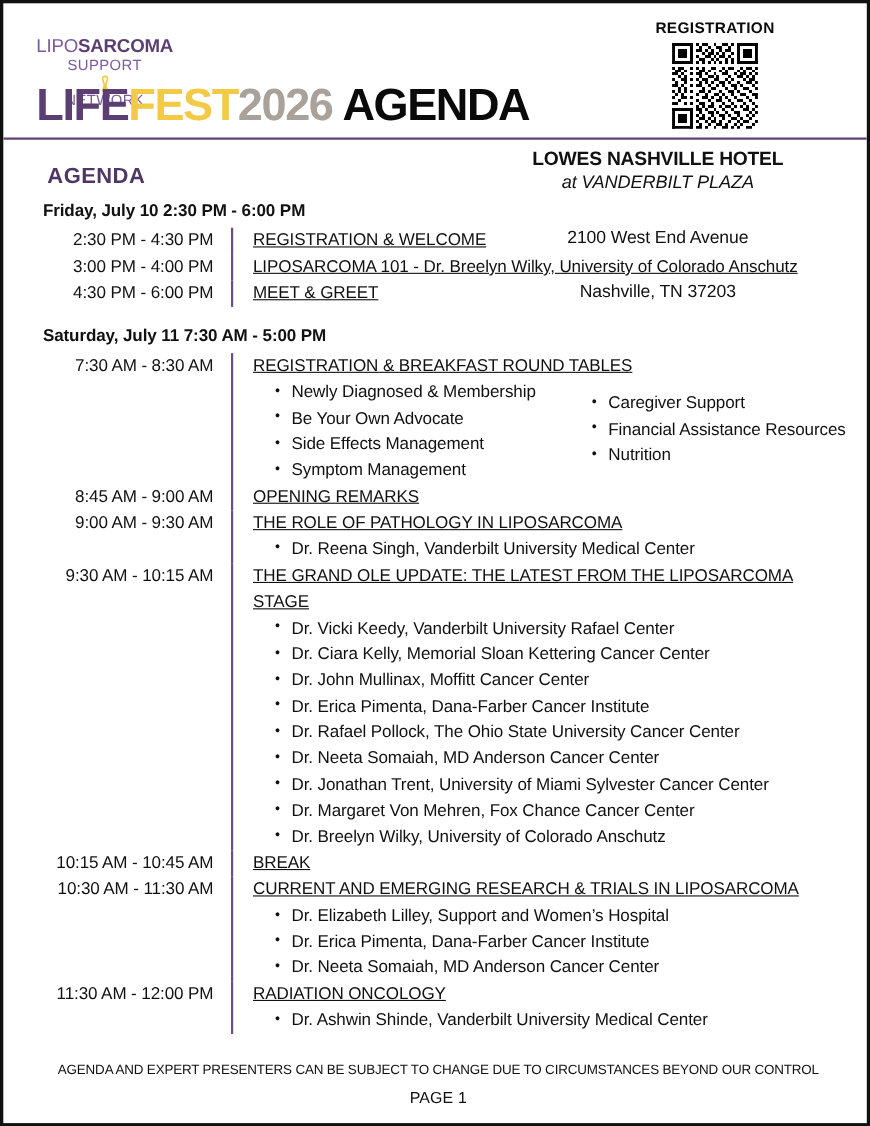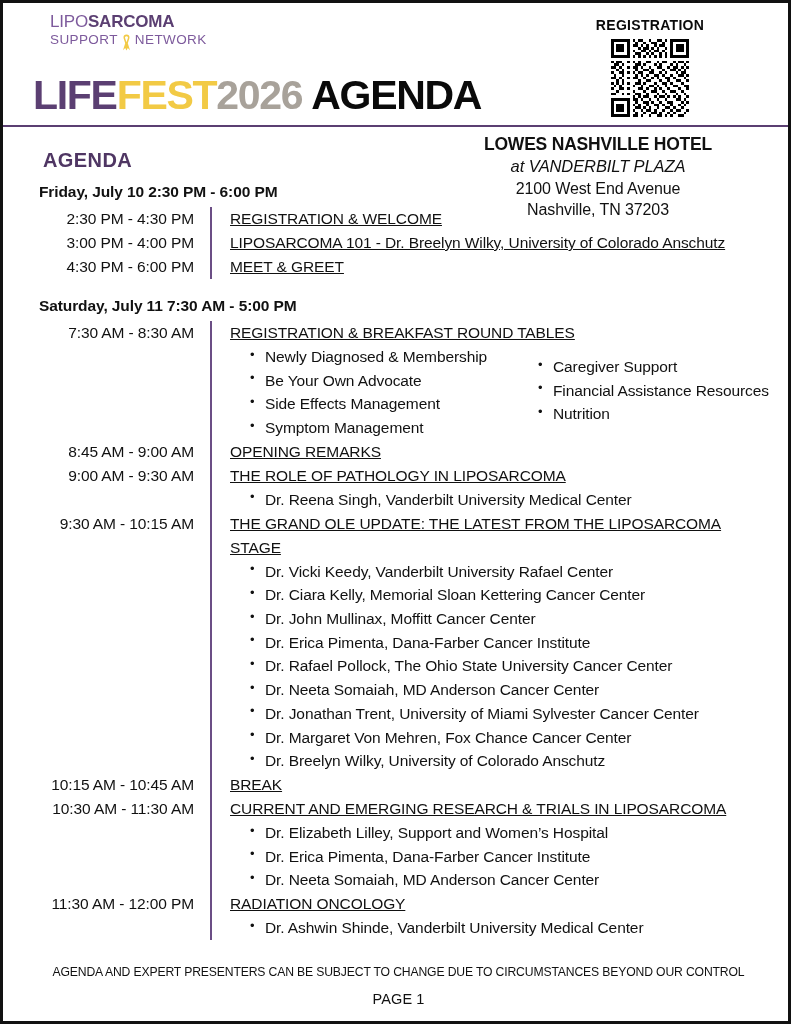--- a/index.html
+++ b/index.html
@@ -24,41 +24,42 @@
   
   .header {
     position: relative;
     height: 124px;
     box-sizing: border-box;
     border-bottom: 2px solid #5b3f72;
   }
   .logo-block {
     position: absolute;
     left: 30px;
-    top: 10px;
+    top: 30px;
     line-height: 1;
-    margin-left: 17px;
   }
   .logo-line1 {
     font-size: 17px;
     letter-spacing: -0.2px;
     color: #7d5a9c;
     white-space: nowrap;
   }
   .logo-line1 .bold {
     font-weight: bold;
     color: #5b3f72;
   }
   .logo-line2 {
     font-size: 13.5px;
     letter-spacing: 0.4px;
     color: #7d5a9c;
     margin-top: 3px;
     display: flex;
+    align-items: center;
     white-space: nowrap;
+    flex-direction: column;
   }
   .ribbon-icon {
     display: inline-block;
     width: 11px;
     height: 17px;
     margin: 0 3px;
     position: relative;
     top: 1px;
   }
   .title-row {
@@ -127,20 +128,21 @@
     letter-spacing: -0.2px;
   }
   .venue-sub {
     font-size: 16.5px;
     font-style: italic;
     letter-spacing: -0.1px;
   }
   .venue-addr {
     font-size: 16px;
     letter-spacing: -0.1px;
+    margin-top: 28px;
   }
 
   .schedule {
     position: absolute;
     left: 0;
     top: 56px;
     width: 791px;
   }
   .day-header {
     font-size: 15.5px;

